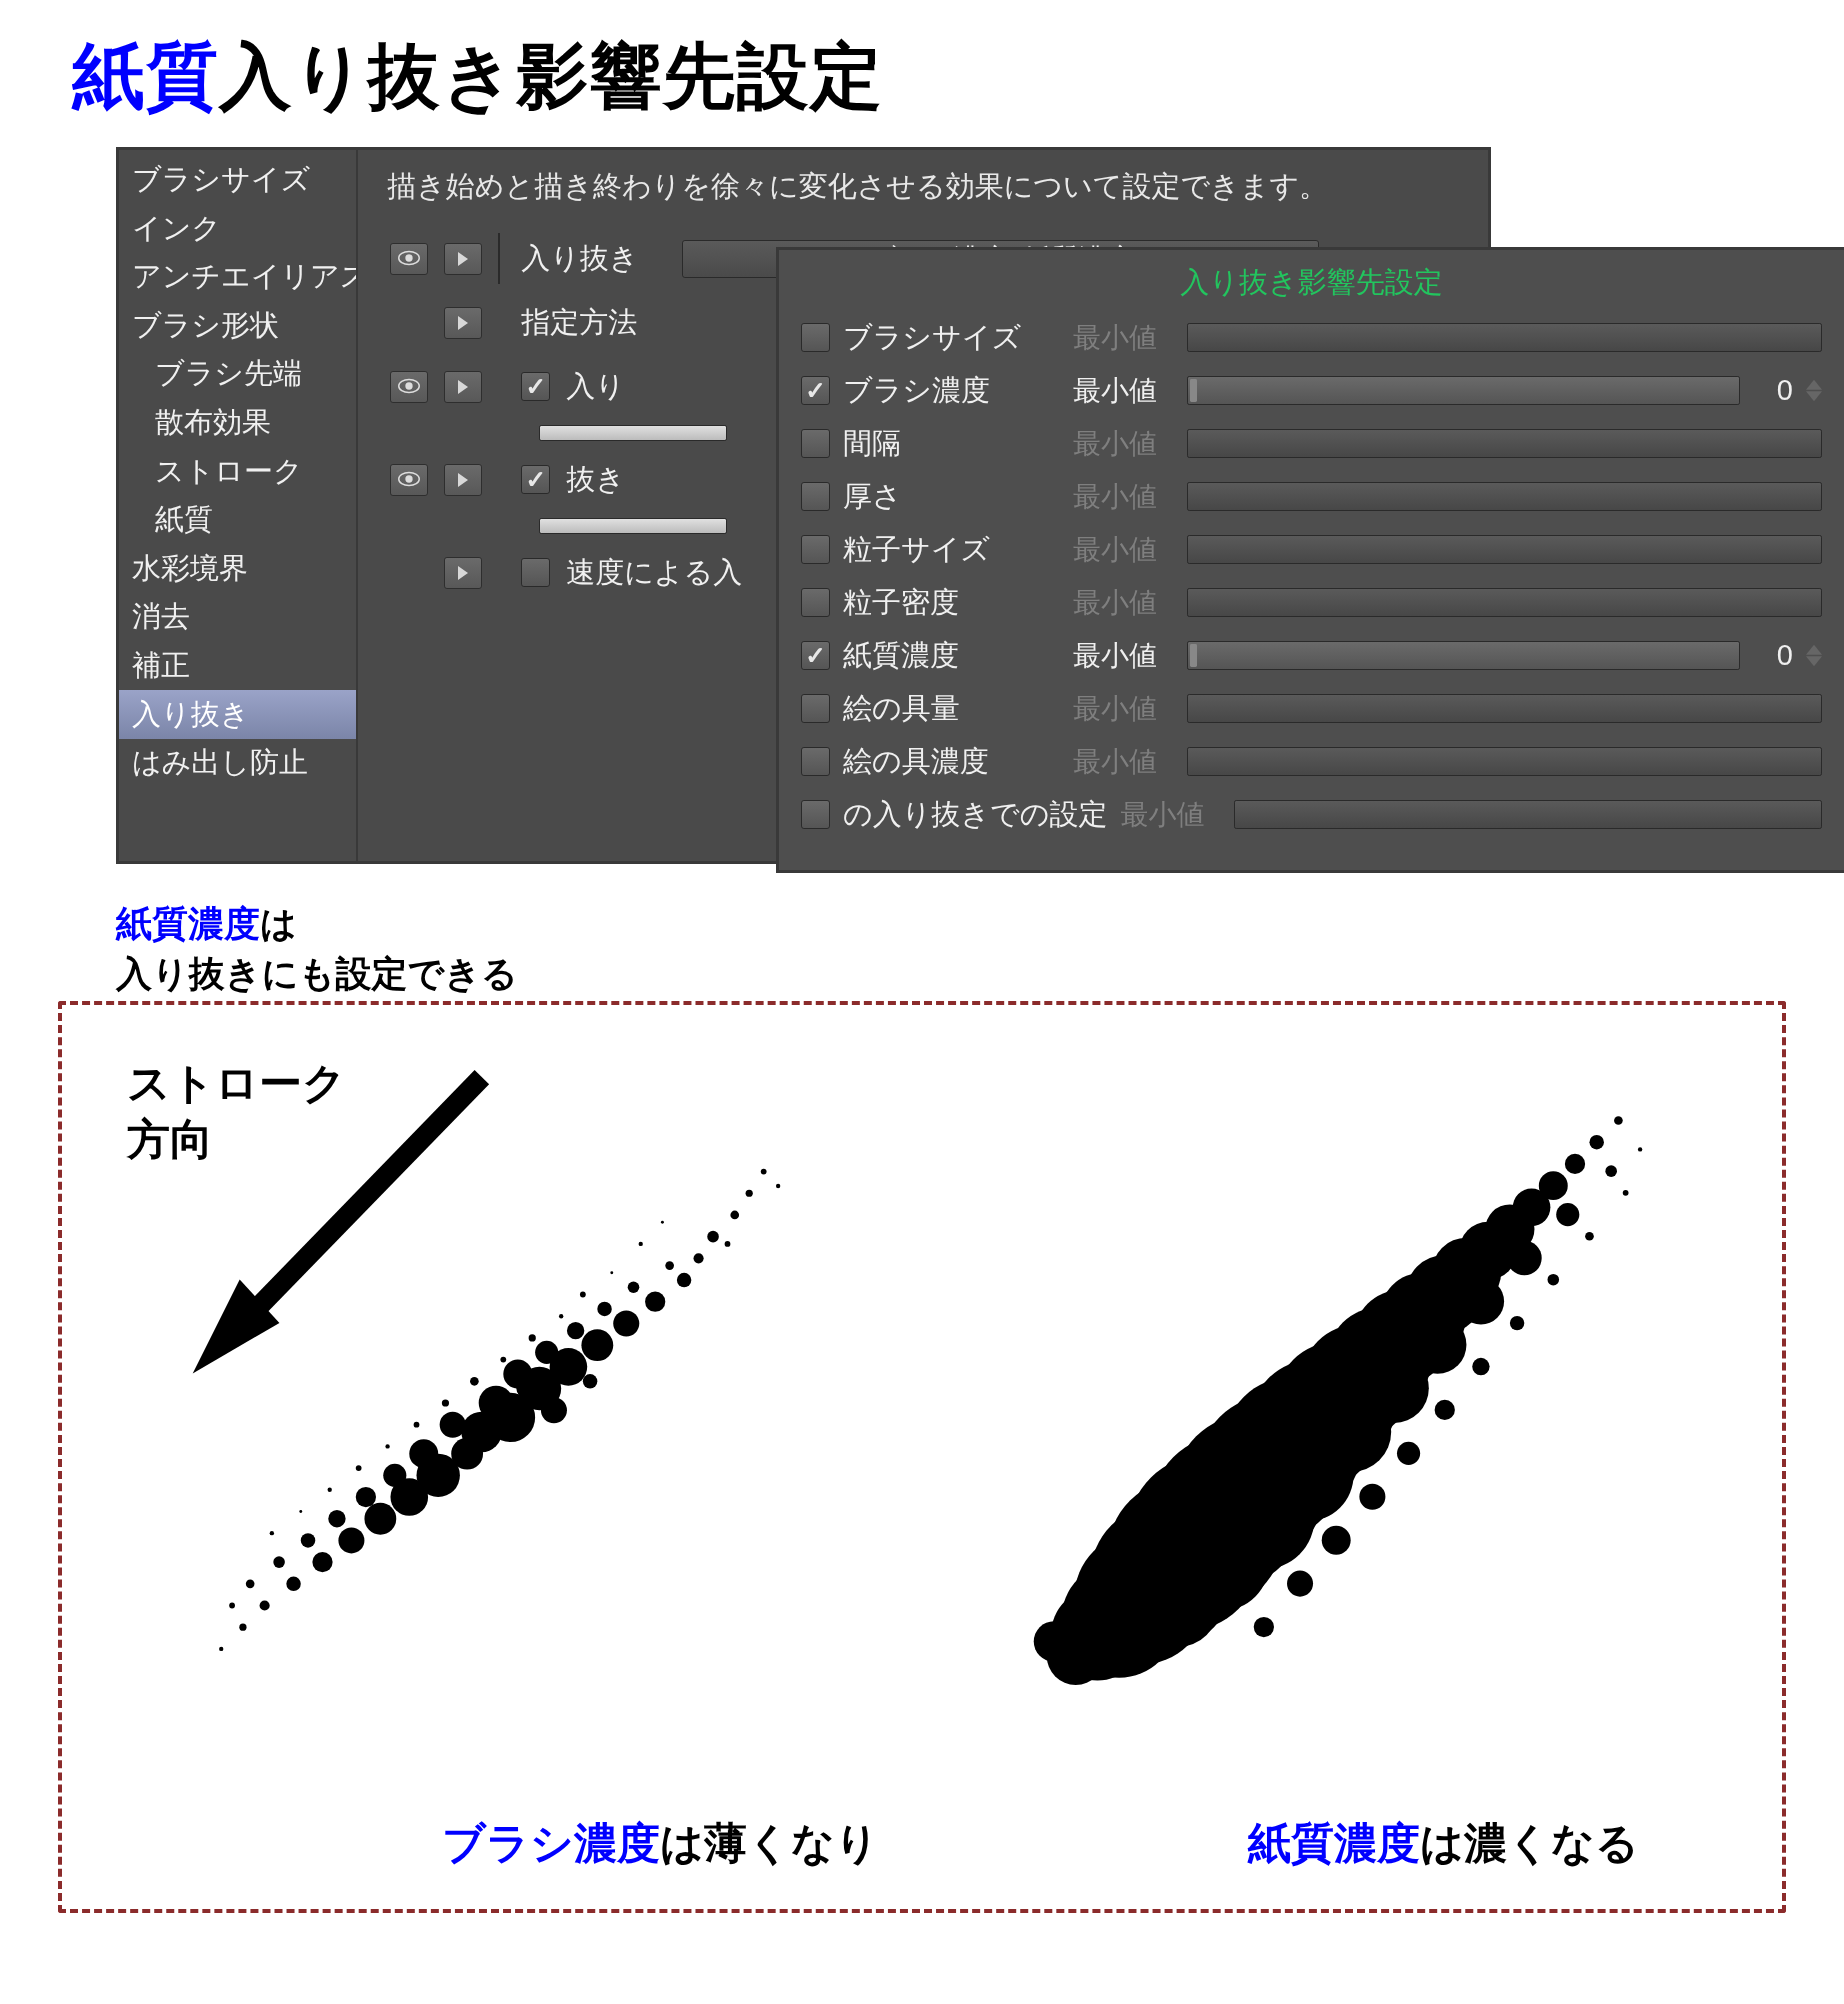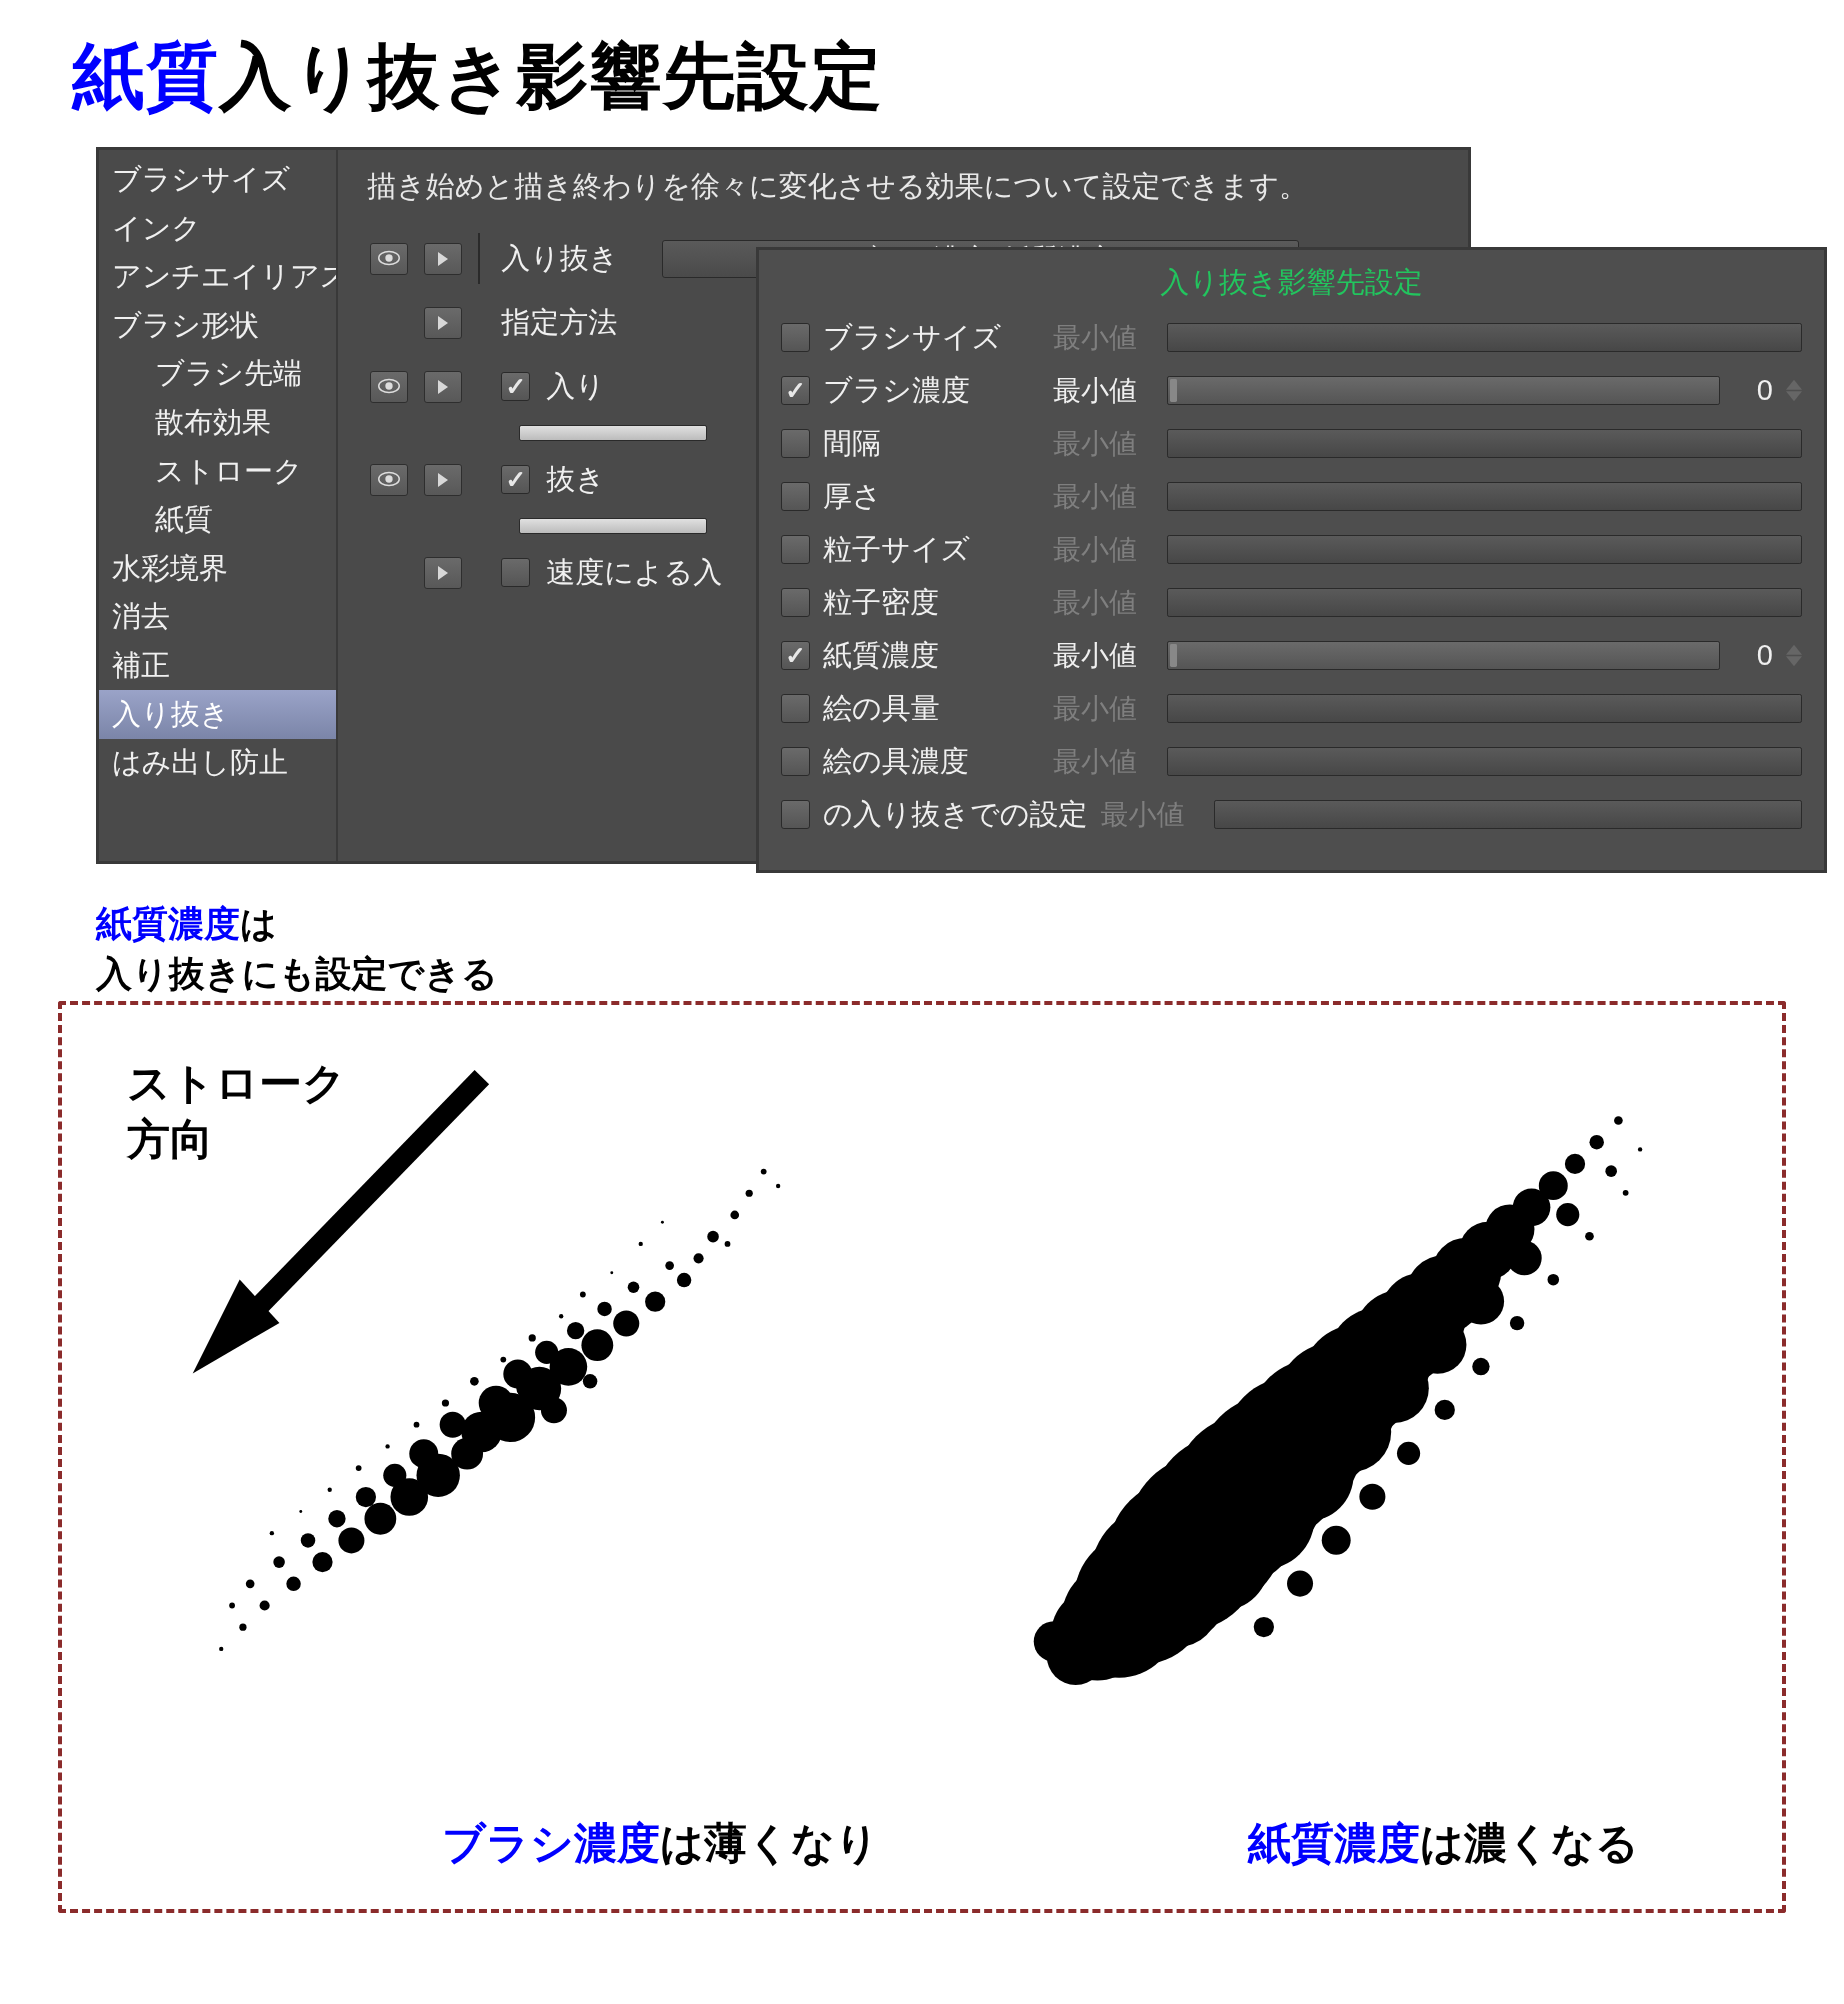--- a/index.html
+++ b/index.html
@@ -14,21 +14,21 @@
     font-weight: bold;
     margin-bottom: 22px;
     margin-left: 14.5px;
     letter-spacing: 1.4px;
   }
   .title .accent { color: #0000ff; }
 
   .panels-wrap {
     position: relative;
     height: 847px;
-    margin-left: 38px;
+    margin-left: 58px;
   }
 
   
   .panel-left {
     position: absolute;
     top: 0;
     left: 0;
     width: 1375px;
     height: 717px;
     background: #4a4a4a;
@@ -43,21 +43,21 @@
     padding-bottom: 14.5px;
     overflow: hidden;
   }
   .sidebar-item {
     color: #f0f0f0;
     font-size: 29px;
     padding: 4.3px 0 4.3px 13px;
     cursor: pointer;
     white-space: nowrap;
   }
-  .sidebar-item.indent { padding-left: 56px; }
+  .sidebar-item.indent { padding-left: 36px; }
   .sidebar-item.selected {
     background: linear-gradient(#9aa3c8, #7b85a8);
     color: #fff;
   }
   .main-area {
     flex: 1;
     padding: 17.4px 22px 0 22px;
     color: #e8e8e8;
   }
   .desc-text {

